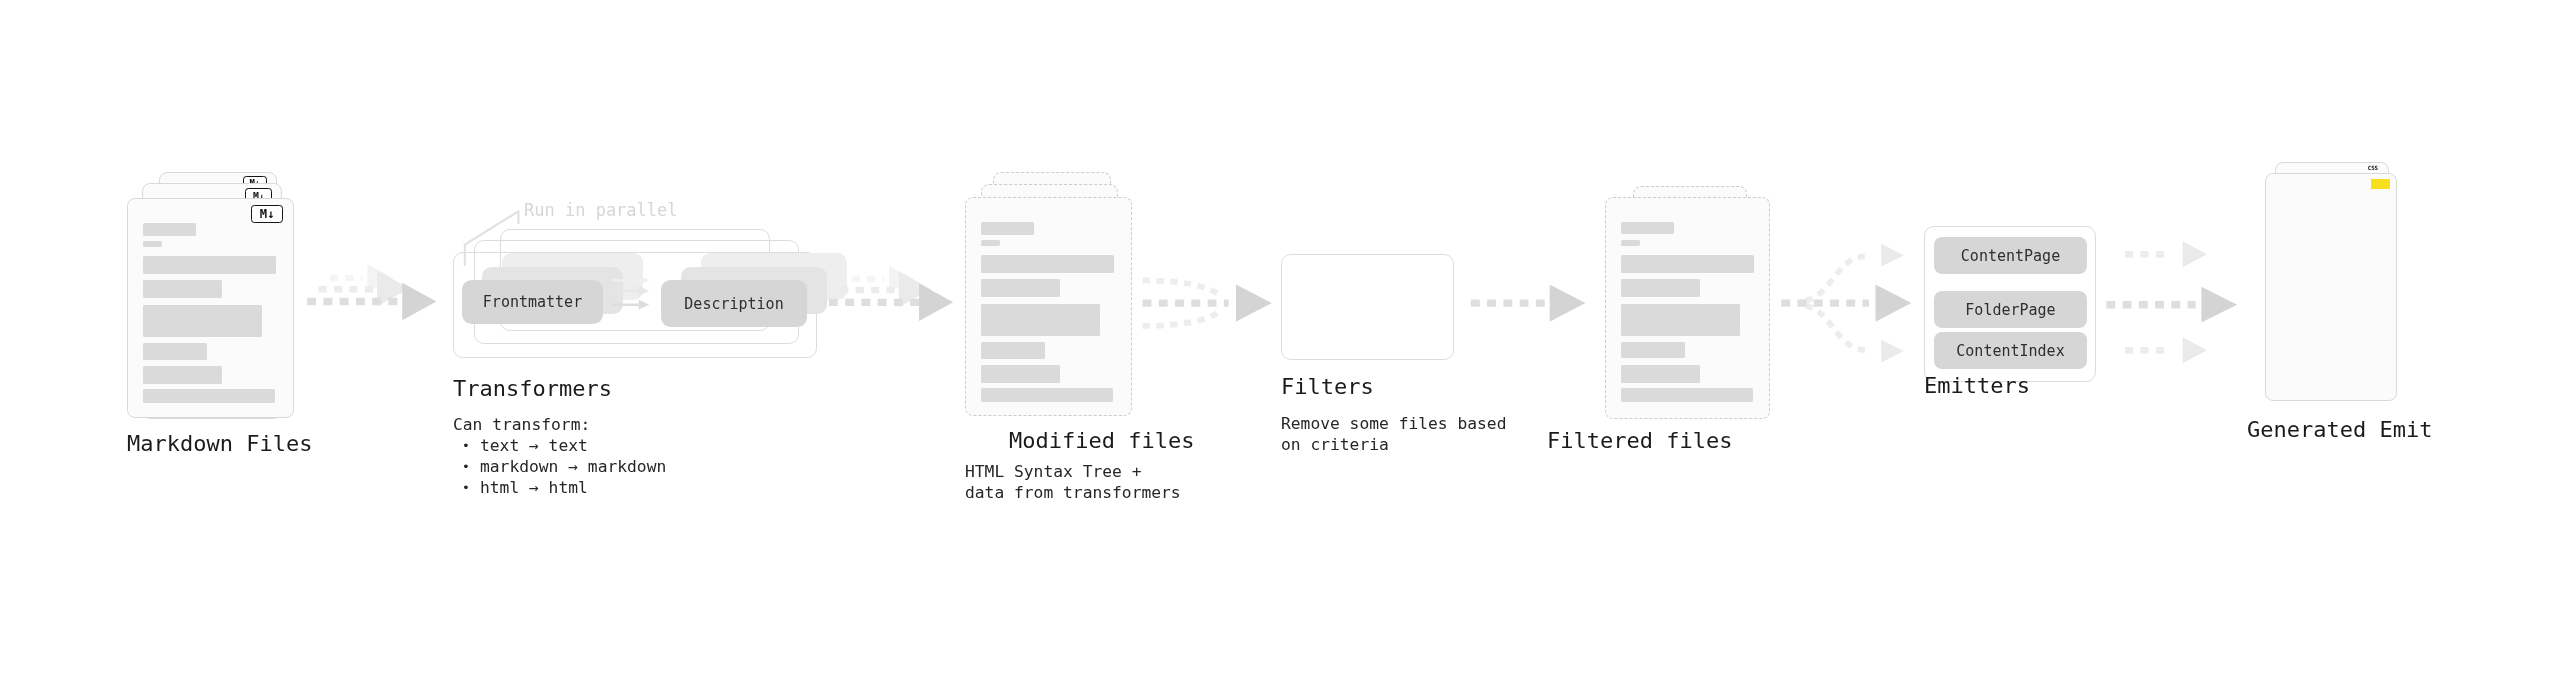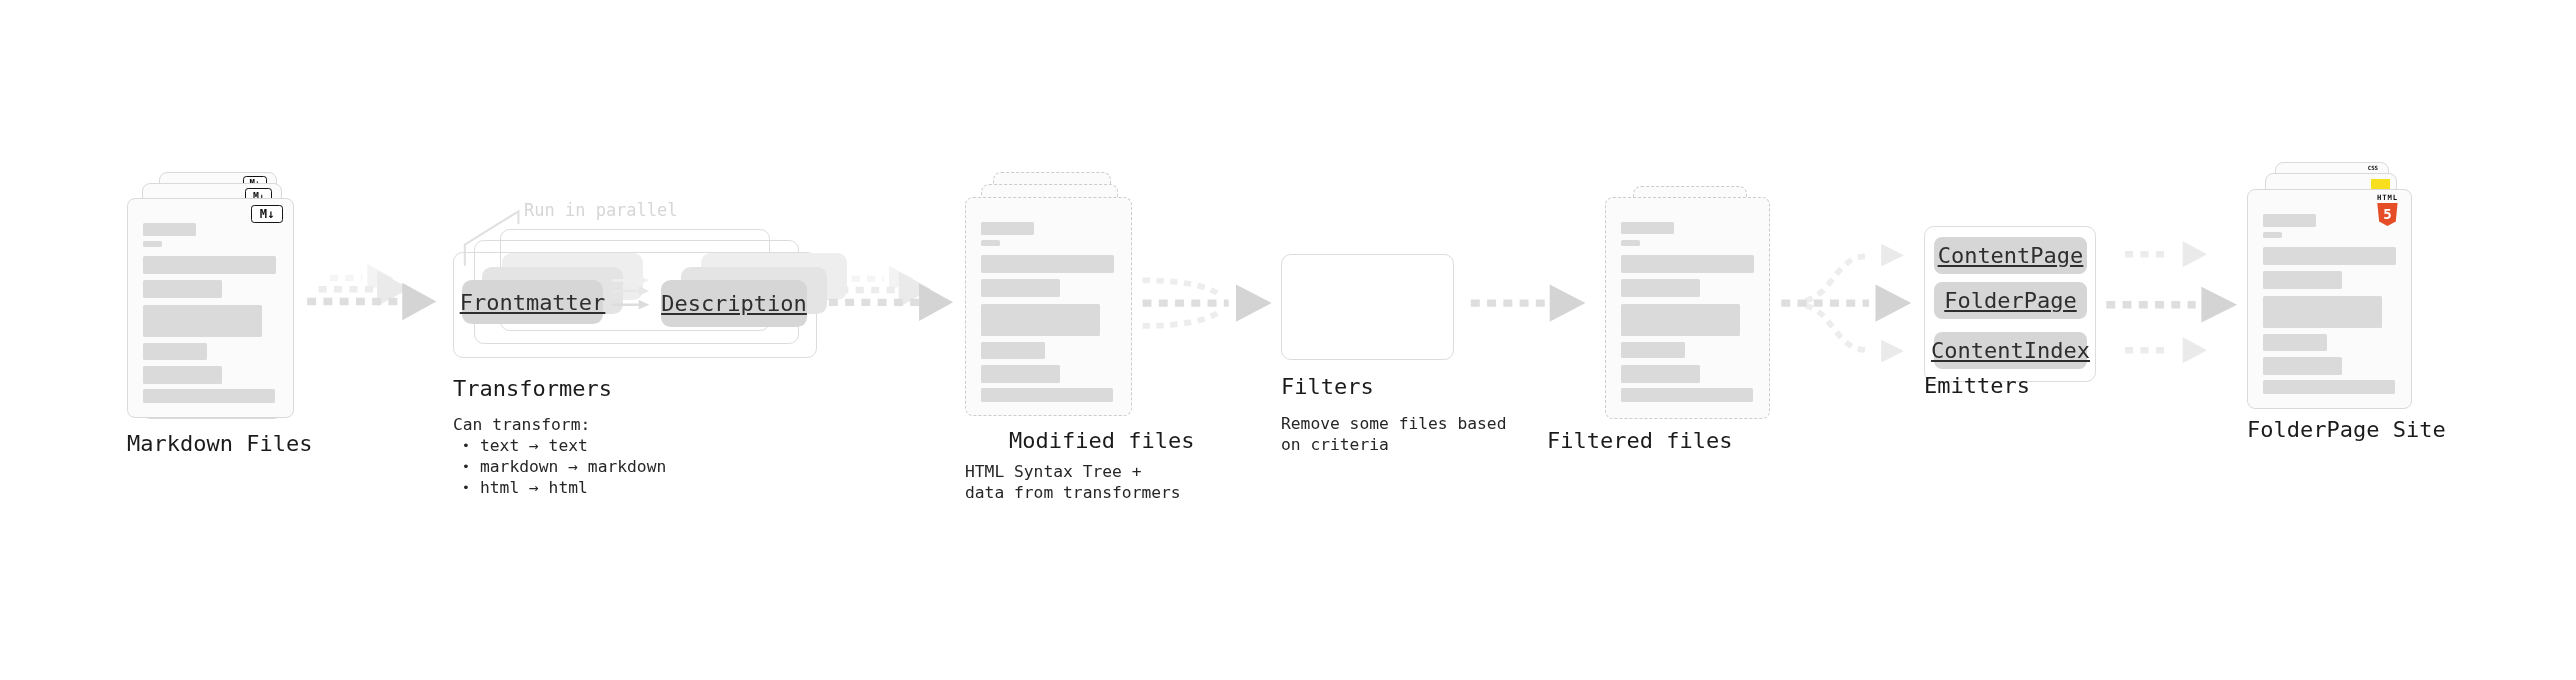--- a/index.html
+++ b/index.html
@@ -57,21 +57,21 @@
     background: #e44d26;
     clip-path: polygon(0 0, 100% 0, 91% 81%, 50% 100%, 9% 81%);
     color: #ffffff; font-size: 14px; font-weight: bold;
     display: flex; align-items: center; justify-content: center;
   }
   
   .frame { position: absolute; border: 1.6px solid #dcdcdc; border-radius: 9.8px; background: transparent; }
   .chip {
     position: absolute; border-radius: 9.8px; background: #d6d6d6;
     display: flex; align-items: center; justify-content: center;
-    font-size: 22px; color: #2e2e2e; white-space: nowrap; text-decoration: underline;
+    font-size: 15px; color: #2e2e2e; white-space: nowrap;
   }
   .chip.l2 { background: #e4e4e4; color: transparent; }
   .chip.l3 { background: #eeeeee; color: transparent; }
   
   .label { position: absolute; font-size: 22px; line-height: 24.4px; color: #1b1b1b; white-space: nowrap; }
   .desc  { position: absolute; font-size: 16.3px; line-height: 21px; color: #262626; white-space: nowrap; }
   .note  { position: absolute; font-size: 17px; line-height: 18px; color: #d6d6d6; white-space: nowrap; }
   .bullet-row { display: flex; }
   .bullet-glyph { width: 18px; font-size: 13px; }
   
@@ -254,49 +254,31 @@
         <div class="bar b6"></div>
         <div class="bar b7"></div>
         <div class="bar b8"></div>
       </div>
     </div>
   </div>
   <div class="label" style="left:1547px; top:429px;">Filtered files</div>
 
   <div class="frame" style="left:1924px; top:226px; width:172px; height:156px;"></div>
   <div class="chip" style="left:1934px; top:237px; width:153px; height:37px; border-radius:8.1px;">ContentPage</div>
-  <div class="chip" style="left:1934px; top:282px; width:153px; height:37px; border-radius:8.1px;">FolderPage</div>
+  <div class="chip" style="left:1934px; top:291px; width:153px; height:37px; border-radius:8.1px;">FolderPage</div>
   <div class="chip" style="left:1934px; top:332px; width:153px; height:37px; border-radius:8.1px;">ContentIndex</div>
   <div class="label" style="left:1924px; top:374px;">Emitters</div>
 
   <div class="stack" style="left:2247px; top:162px; width:171px; height:248px;">
     <div class="doc" style="left:28.4px; top:0; width:114px; height:228px;">
       <div class="css-badge" style="right:6.5px; top:3.3px;">
         <span class="css-txt">CSS</span>
         <span class="css-bar"></span>
       </div>
     </div>
     <div class="doc" style="left:18px; top:11.4px; width:132px; height:228px;">
       <div class="js-badge" style="right:6.5px; top:4.9px;"></div>
     </div>
-    <div class="doc" style="left:0; top:27px; width:165px; height:220px;">
-      <div class="html5-badge" style="right:7.3px; top:4.1px;">
-        <div class="html5-top">HTML</div>
-        <div class="html5-shield">
-            <span>5</span>
-          </div>
-      </div>
-      <div class="bars">
-        <div class="bar b1"></div>
-        <div class="bar b2"></div>
-        <div class="bar b3"></div>
-        <div class="bar b4"></div>
-        <div class="bar b5"></div>
-        <div class="bar b6"></div>
-        <div class="bar b7"></div>
-        <div class="bar b8"></div>
-      </div>
-    </div>
-  </div>
-  <div class="label" style="left:2247px; top:418px;">FolderPage Site</div>
+  </div>
+  <div class="label" style="left:2247px; top:418px;">Generated Emit</div>
 
 </div>
 
 
 </body></html>

